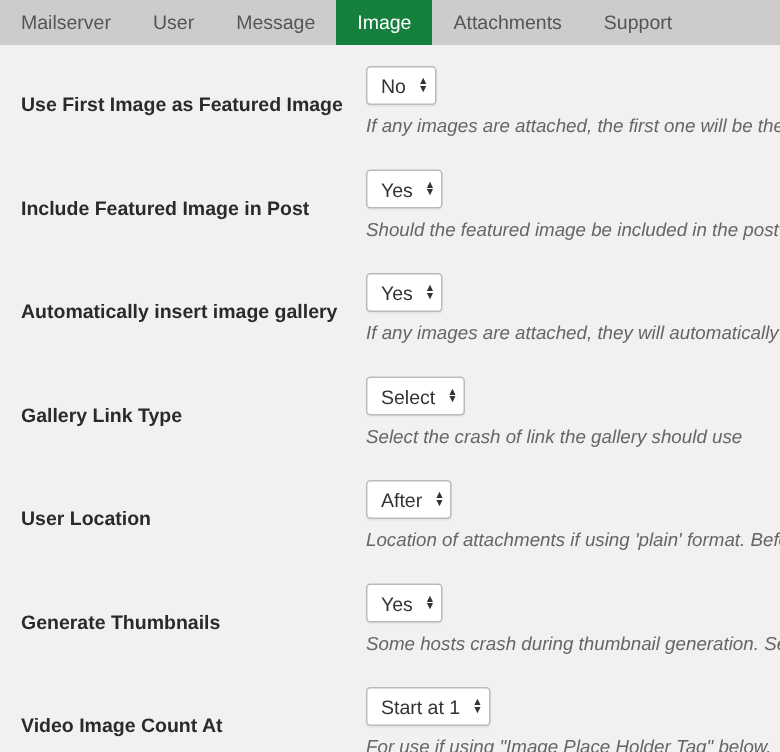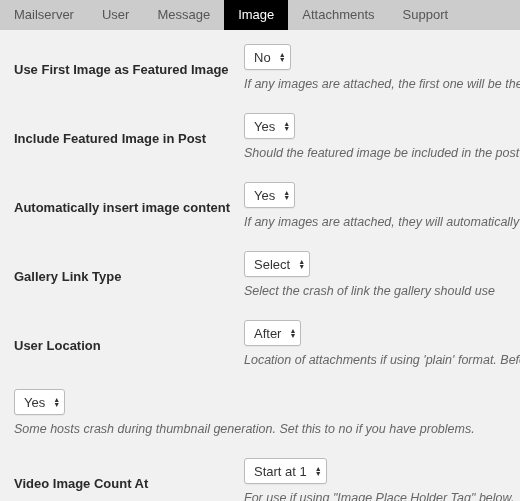--- a/index.html
+++ b/index.html
@@ -18,21 +18,21 @@
     align-items: center;
   }
   .tab {
     padding: 0 14px;
     line-height: 30px;
     color: #555;
     cursor: pointer;
     font-size: 13px;
   }
   .tab.active {
-    background: #000000;
+    background: #15803d;
     color: #fff;
   }
   .content {
     padding: 14px 0 0 14px;
   }
   .row {
     display: flex;
     align-items: center;
     margin-bottom: 22px;
   }
@@ -110,21 +110,21 @@
         <span class="arrows">
             <span>▲</span>
             <span>▼</span>
           </span>
       </div>
       <div class="desc">Should the featured image be included in the post</div>
     </div>
   </div>
 
   <div class="row">
-    <div class="label">Automatically insert image content</div>
+    <div class="label">Automatically insert image gallery</div>
     <div class="field">
       <div class="select">
         <span class="sval">Yes</span>
         <span class="arrows">
             <span>▲</span>
             <span>▼</span>
           </span>
       </div>
       <div class="desc">If any images are attached, they will automatically be inserted as a gallery</div>
     </div>
@@ -152,20 +152,21 @@
         <span class="arrows">
             <span>▲</span>
             <span>▼</span>
           </span>
       </div>
       <div class="desc">Location of attachments if using 'plain' format. Before or After content.</div>
     </div>
   </div>
 
   <div class="row">
+    <div class="label">Generate Thumbnails</div>
     <div class="field">
       <div class="select">
         <span class="sval">Yes</span>
         <span class="arrows">
             <span>▲</span>
             <span>▼</span>
           </span>
       </div>
       <div class="desc">Some hosts crash during thumbnail generation. Set this to no if you have problems.</div>
     </div>

